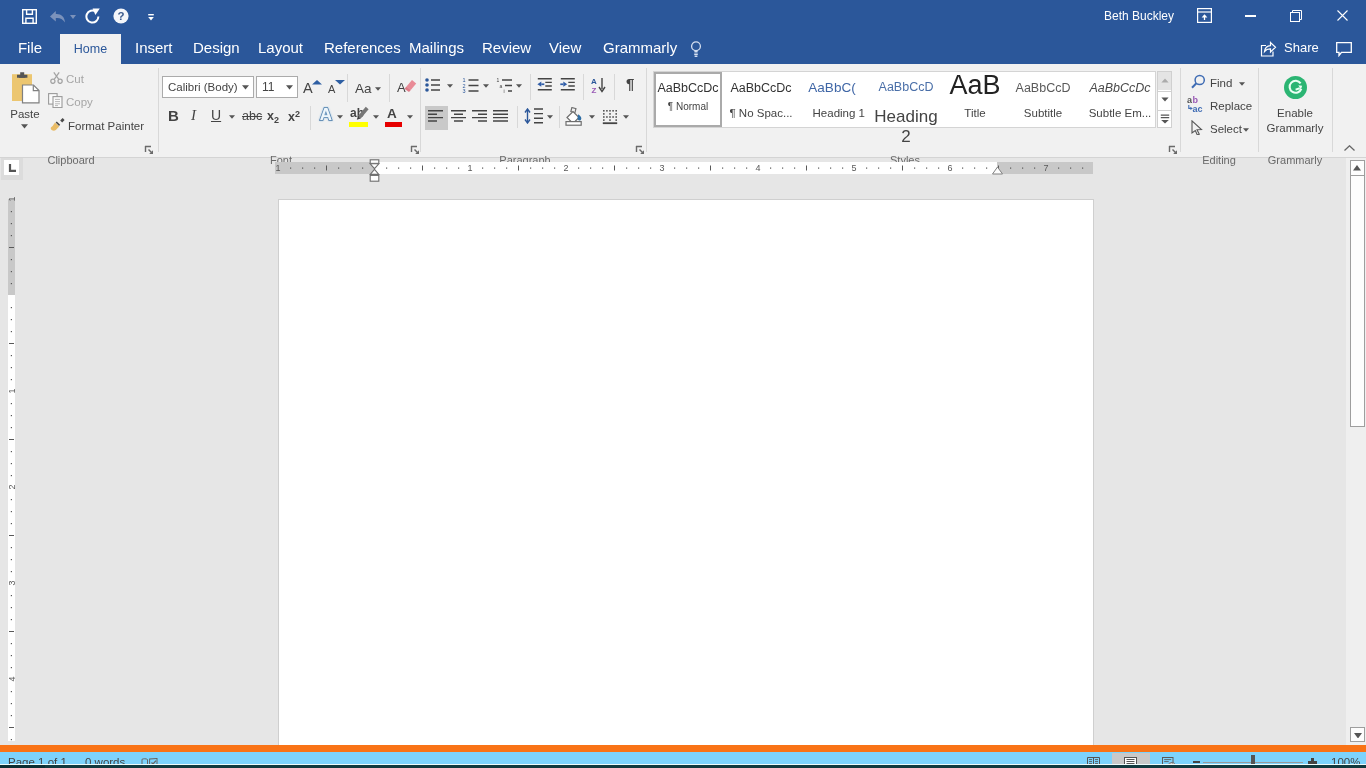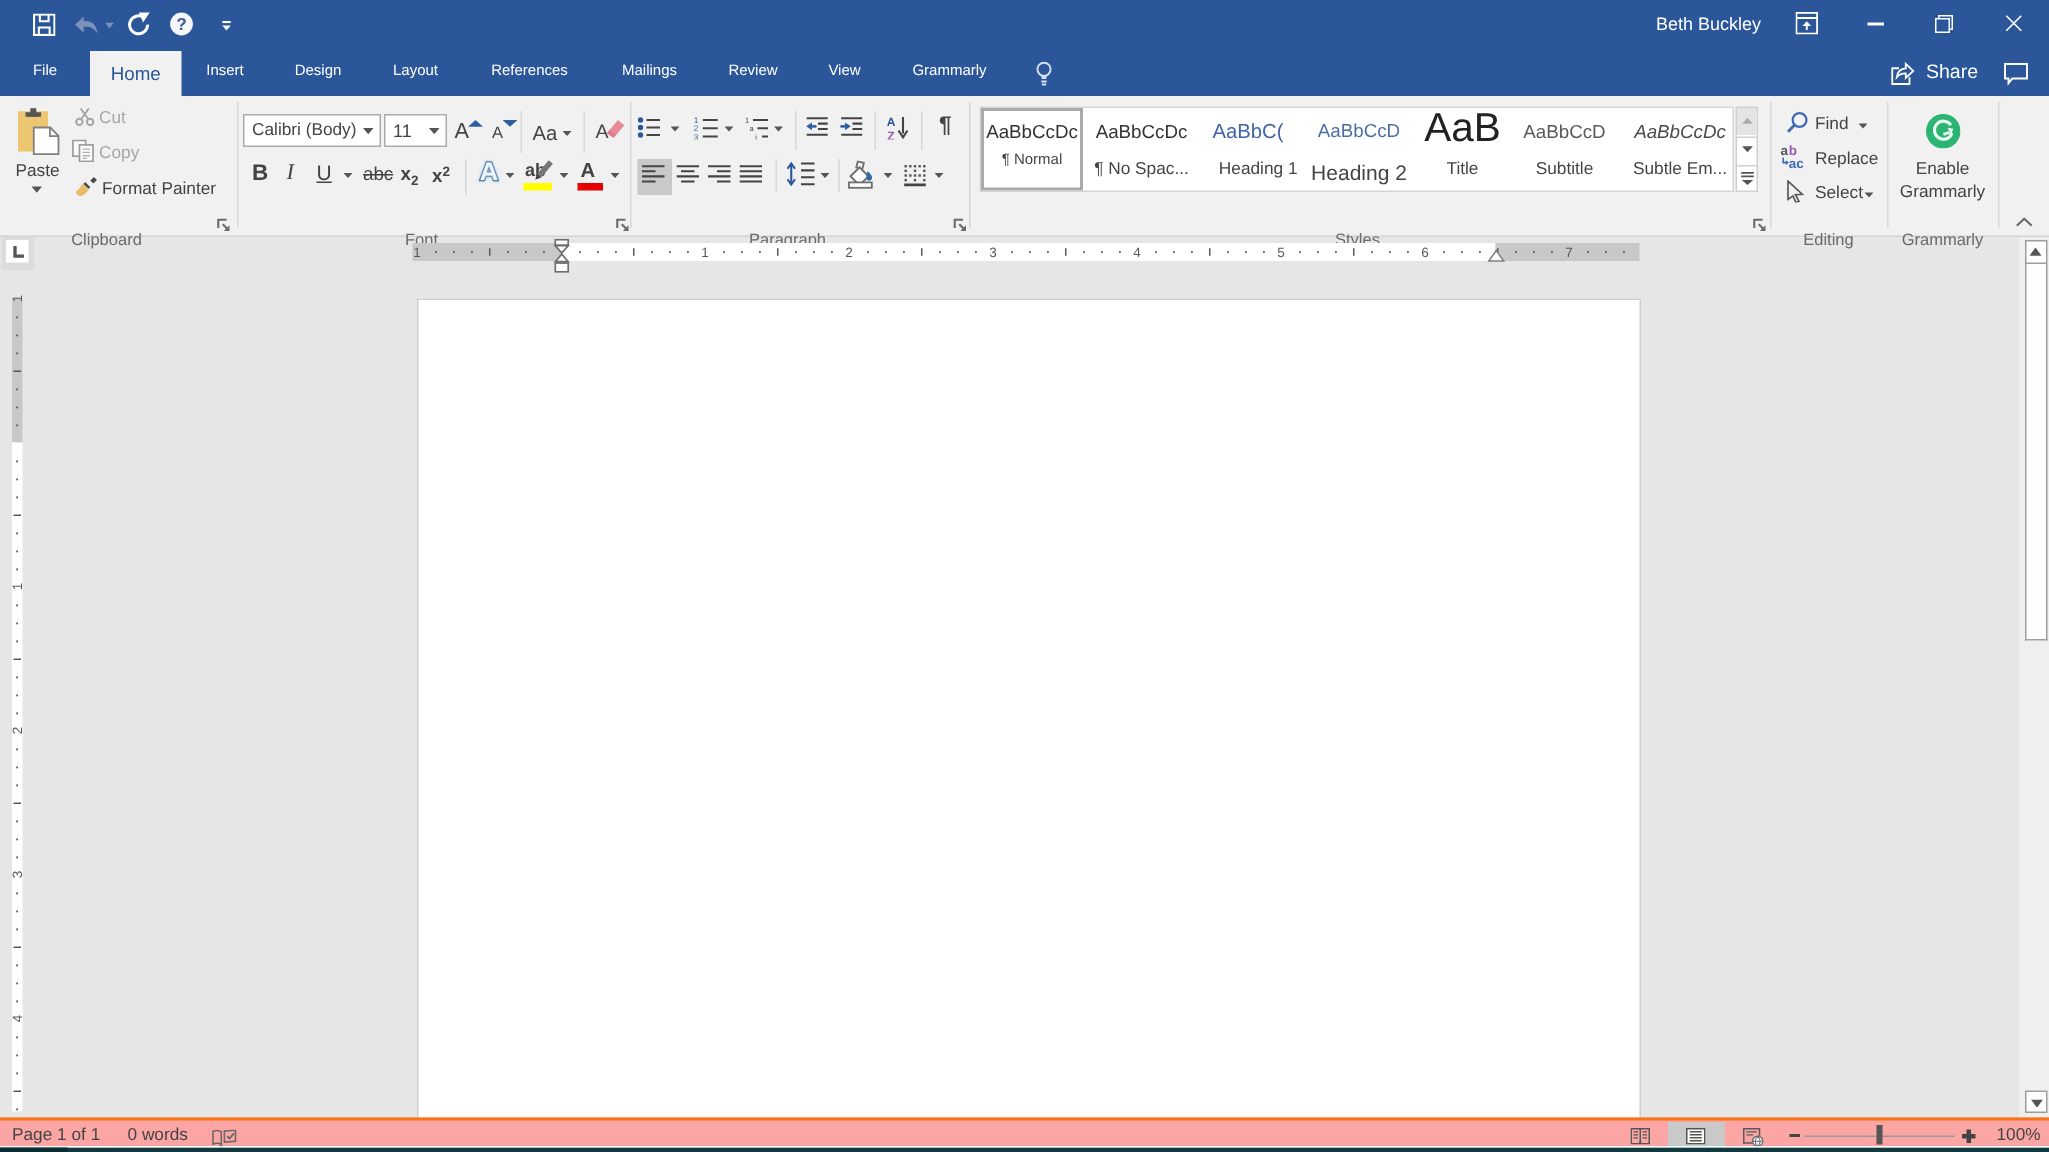--- a/index.html
+++ b/index.html
@@ -5,41 +5,41 @@
   * { margin:0; padding:0; box-sizing:border-box; }
   html,body { width:1366px; height:768px; overflow:hidden; }
   #root { position:relative; width:1366px; height:768px; background:#e6e6e6;
           font-family:"Liberation Sans", sans-serif; }
   .abs { position:absolute; }
   
   #titlebar { left:0; top:0; width:1366px; height:32px; background:#2b579a; }
   #tabrow   { left:0; top:32px; width:1366px; height:32px; background:#2b579a; }
   .ttxt { color:#fff; font-size:12px; }
   .tab { position:absolute; top:0; height:32px; line-height:32px; color:#fff;
-         font-size:10px; text-align:center; }
+         font-size:15px; text-align:center; }
   #hometab { position:absolute; left:60px; top:2px; width:61px; height:30px;
              background:#f1f1f1; color:#2b579a; font-size:12.5px; line-height:30px;
              text-align:center; }
   
   #ribbon { left:0; top:64px; width:1366px; height:94px; background:#f1f1f1;
             border-bottom:1px solid #d4d4d4; }
   .gsep { position:absolute; top:4px; width:1px; height:84px; background:#d8d8d8; }
   .glabel { position:absolute; top:90px; font-size:11px; color:#6a6a6a; width:100px;
             text-align:center; }
   .dlg { position:absolute; top:81px; width:10px; height:10px; }
   .rtxt { font-size:11.5px; color:#444; }
   .combo { position:absolute; border:1px solid #ababab; background:#fff; height:22px; }
   
   .rulerh { position:absolute; top:162px; height:12px; background:#c8c8c8; }
   
   #page { left:278px; top:199px; width:816px; height:548px; background:#fff;
           border:1px solid #cfcfcf; }
   
-  #statusbar { left:0; top:745px; width:1366px; height:20px; background:#fca5a5;
-               border-top:2px solid #f97316; }
+  #statusbar { left:0; top:745px; width:1366px; height:20px; background:#7dd3fc;
+               border-top:7px solid #f97316; }
   .stxt { position:absolute; font-size:11.5px; color:#444; top:4px; }
   #taskbar { left:0; top:765px; width:1366px; height:3px; background:#11393e; }
 </style>
 </head>
 <body>
 <div id="root">
   <div class="abs" id="titlebar">
 
     <svg class="abs" style="left:22px;top:9px" width="15" height="15" viewBox="0 0 15 15">
       <rect x="0.7" y="0.7" width="13.6" height="13.6" fill="none" stroke="#fff" stroke-width="1.4"></rect>
@@ -354,21 +354,21 @@
     <div class="abs" style="left:653px;top:7px;width:503px;height:57px;background:#fff;border:1px solid #d4d4d4"></div>
     <div class="abs" style="left:654px;top:8px;width:68px;height:55px;border:2px solid #aaa;background:#fff"></div>
 
     <div class="abs" style="left:656px;top:17px;width:64px;text-align:center;font-size:12.5px;color:#333">AaBbCcDc</div>
     <div class="abs" style="left:656px;top:37px;width:64px;text-align:center;font-size:10px;color:#444">¶ Normal</div>
     <div class="abs" style="left:728px;top:17px;width:66px;text-align:center;font-size:12.5px;color:#333">AaBbCcDc</div>
     <div class="abs" style="left:728px;top:43px;width:66px;text-align:center;font-size:11.5px;color:#444">¶ No Spac...</div>
     <div class="abs" style="left:799px;top:16px;width:66px;text-align:center;font-size:13.5px;color:#3f66a6">AaBbC(</div>
     <div class="abs" style="left:799px;top:43px;width:66px;text-align:right;font-size:11.5px;color:#444">Heading 1</div>
     <div class="abs" style="left:873px;top:16px;width:66px;text-align:center;font-size:12.5px;color:#4a6fa8">AaBbCcD</div>
-    <div class="abs" style="left:873px;top:43px;width:66px;text-align:center;font-size:14px;color:#444">Heading 2</div>
+    <div class="abs" style="left:873px;top:43px;width:66px;text-align:center;font-size:17px;color:#444">Heading 2</div>
     <div class="abs" style="left:942px;top:6px;width:66px;text-align:center;font-size:27px;color:#222;font-weight:300">AaB</div>
     <div class="abs" style="left:942px;top:43px;width:66px;text-align:center;font-size:11.5px;color:#444">Title</div>
     <div class="abs" style="left:1010px;top:17px;width:66px;text-align:center;font-size:12.5px;color:#595959">AaBbCcD</div>
     <div class="abs" style="left:1010px;top:43px;width:66px;text-align:center;font-size:11.5px;color:#444">Subtitle</div>
     <div class="abs" style="left:1085px;top:17px;width:70px;text-align:center;font-size:12.5px;color:#4a4a4a;font-style:italic">AaBbCcDc</div>
     <div class="abs" style="left:1085px;top:43px;width:70px;text-align:center;font-size:11.5px;color:#444">Subtle Em...</div>
 
     <div class="abs" style="left:1156.5px;top:7px;width:15.5px;height:57px;border:1px solid #d0d0d0;background:#fff"></div>
     <div class="abs" style="left:1157.5px;top:8px;width:13.5px;height:18px;background:#e4e4e4"></div>
     <div class="abs" style="left:1156.5px;top:26.5px;width:15.5px;height:1px;background:#d0d0d0"></div>

